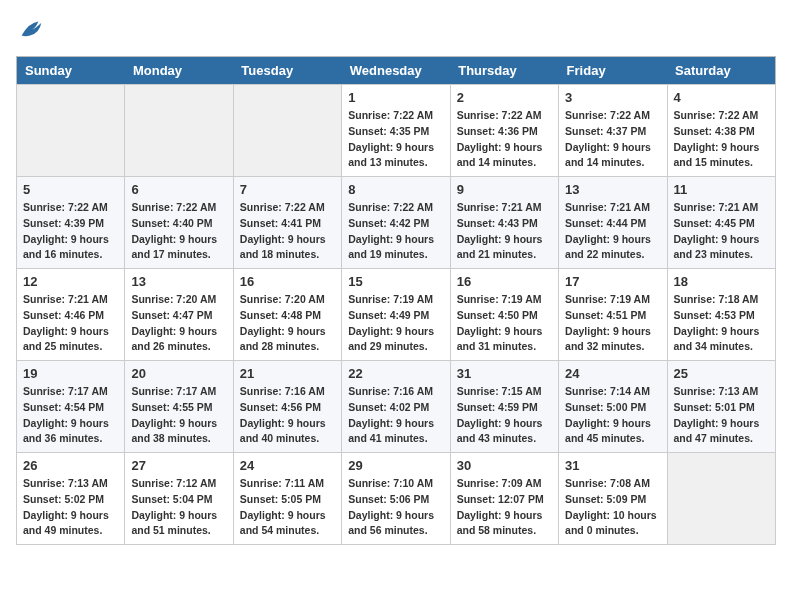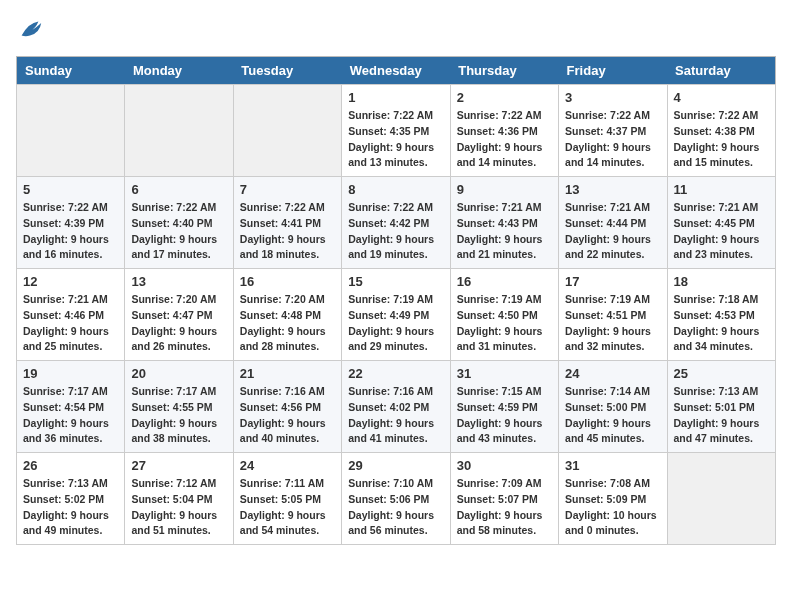--- a/index.html
+++ b/index.html
@@ -299,21 +299,21 @@
         </td>
         <td>
           <span class="day-num">29</span>
           <div class="day-info">Sunrise: 7:10 AM
 Sunset: 5:06 PM
 Daylight: 9 hours and 56 minutes.</div>
         </td>
         <td>
           <span class="day-num">30</span>
           <div class="day-info">Sunrise: 7:09 AM
-Sunset: 5:07 PM
+Sunset: 12:07 PM
 Daylight: 9 hours and 58 minutes.</div>
         </td>
         <td>
           <span class="day-num">31</span>
           <div class="day-info">Sunrise: 7:08 AM
 Sunset: 5:09 PM
 Daylight: 10 hours and 0 minutes.</div>
         </td>
         <td class="empty-cell"></td>
       </tr>

